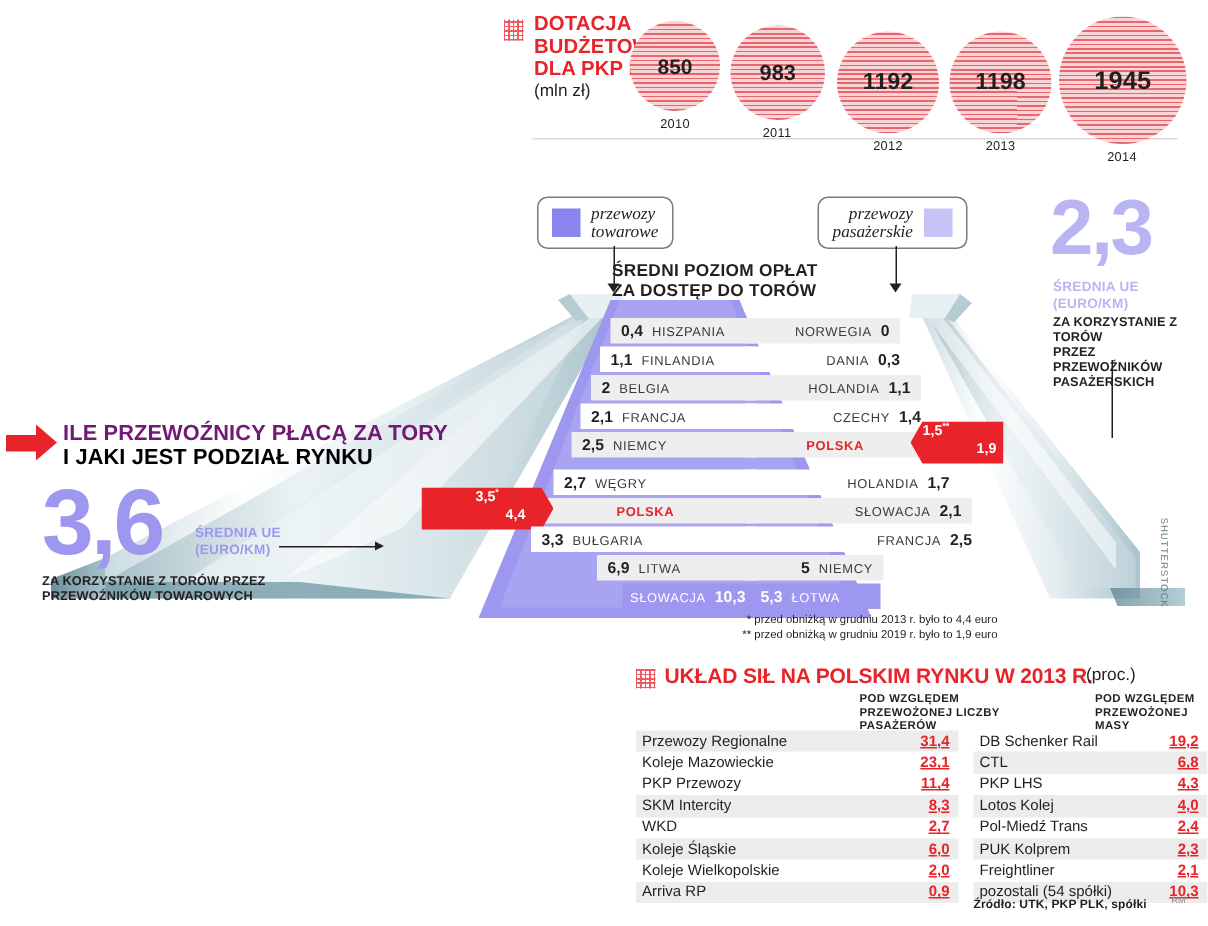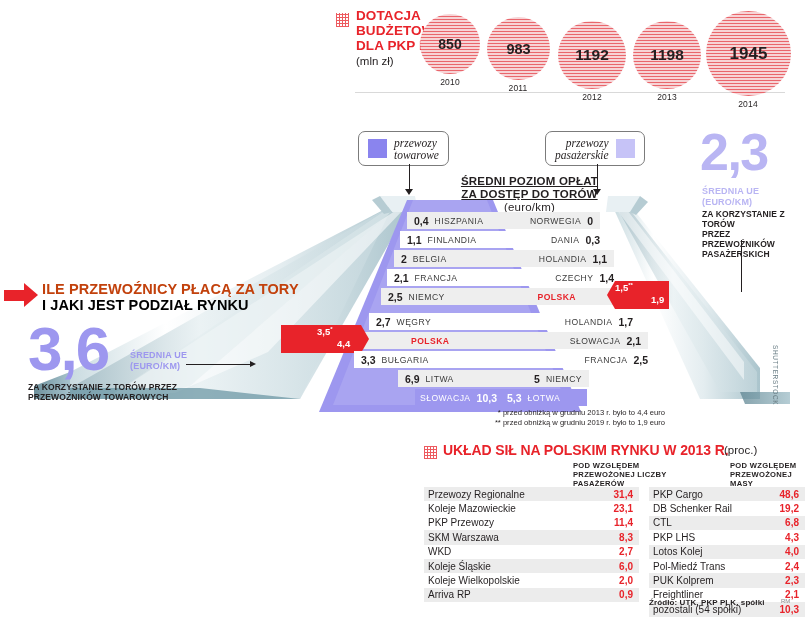--- a/index.html
+++ b/index.html
@@ -25,21 +25,21 @@
      background-color:#f4c6c9;
      display:flex;align-items:center;justify-content:center;}
   .circle span{font-weight:bold;color:#231f20;}
   .cyear{position:absolute;font-size:8.5px;color:#231f20;text-align:center;letter-spacing:.2px;}
 
   
   #left-arrow{left:4px;top:283px;width:0;height:0;}
   #left-arrow .bar{position:absolute;left:0;top:7px;width:22px;height:11px;background:#e8232a;}
   #left-arrow .tip{position:absolute;left:20px;top:0;width:0;height:0;
      border-top:12.5px solid transparent;border-bottom:12.5px solid transparent;border-left:14px solid #e8232a;}
-  #head-1{left:42px;top:281px;color:#c2410c;font-weight:bold;font-size:14.5px;letter-spacing:.1px;}
+  #head-1{left:42px;top:281px;color:#701a75;font-weight:bold;font-size:14.5px;letter-spacing:.1px;}
   #head-2{left:42px;top:297px;color:#000000;font-weight:bold;font-size:14.5px;letter-spacing:.1px;}
 
   #big-left{left:28px;top:318px;color:#9d97ef;font-weight:bold;font-size:62px;line-height:62px;letter-spacing:-2px;}
   #big-left-lab{left:130px;top:350px;color:#9d97ef;font-weight:bold;font-size:9px;line-height:10.5px;letter-spacing:.2px;}
   #big-left-sub{left:28px;top:382px;color:#231f20;font-weight:bold;font-size:8.5px;line-height:10px;letter-spacing:.1px;}
   #left-leader{left:186px;top:364px;width:68px;height:1px;background:#231f20;}
   #left-leader-tip{left:250px;top:361px;width:0;height:0;
      border-top:3.5px solid transparent;border-bottom:3.5px solid transparent;border-left:6px solid #231f20;}
 
   
@@ -54,22 +54,22 @@
   .legend-box i{display:block;width:19px;height:19px;}
   .legend-box em{font-family:"Liberation Serif","DejaVu Serif",serif;font-style:italic;
       font-size:11.5px;line-height:12px;color:#231f20;}
   #legend-cargo{left:358px;top:131px;}
   #legend-pass{left:545px;top:131px;}
   .legend-stem{position:absolute;width:1px;background:#231f20;}
   .legend-tip{position:absolute;width:0;height:0;
      border-left:4px solid transparent;border-right:4px solid transparent;border-top:6px solid #231f20;}
 
   
-  #center-title{left:422px;top:175px;width:215px;text-align:center;
-     font-size:11.5px;line-height:13px;font-weight:bold;color:#231f20;letter-spacing:.2px;text-decoration:underline;}
+  #center-title{left:408px;top:175px;width:215px;text-align:left;
+     font-size:11.5px;line-height:13px;font-weight:bold;color:#231f20;letter-spacing:.2px;}
   #center-title .u{font-weight:normal;font-size:11.5px;}
 
   
   #track{position:absolute;left:295px;top:200px;width:310px;height:212px;}
   .trap{position:absolute;left:0;top:0;width:100%;height:100%;}
   .row{position:absolute;height:17px;display:flex;align-items:center;}
   .row .val{font-weight:bold;font-size:10.5px;color:#231f20;}
   .row .cty{font-size:8.6px;color:#3b3b3b;letter-spacing:.45px;}
   .row.left{justify-content:flex-start;padding-left:7px;gap:6px;}
   .row.right{justify-content:flex-end;padding-right:7px;gap:6px;}
@@ -97,21 +97,21 @@
   #hdr-left{left:573px;top:462px;width:120px;font-size:7.6px;font-weight:bold;line-height:8.8px;letter-spacing:.3px;color:#231f20;}
   #hdr-right{left:730px;top:462px;width:78px;font-size:7.6px;font-weight:bold;line-height:8.8px;letter-spacing:.3px;color:#231f20;}
 
   .tcol{position:absolute;top:487px;}
   #tcol-left{left:424px;width:215px;}
   #tcol-right{left:649px;width:156px;}
   .trow{position:relative;height:14.4px;display:flex;align-items:center;
       justify-content:space-between;padding:0 6px 0 4px;box-sizing:border-box;}
   .trow.gry{background:#ececec;}
   .trow .nm{font-size:10px;color:#231f20;}
-  .trow .vl{font-size:10px;font-weight:bold;color:#e8232a;}
+  .trow .vl{font-size:10px;font-weight:bold;color:#e8232a;text-decoration:underline;}
 
   #source{left:649px;top:598px;font-size:8px;font-weight:bold;color:#231f20;letter-spacing:.1px;}
   #credit{left:781px;top:598px;font-size:6px;color:#8a8a8a;}
   #shutter{left:779px;top:345px;font-size:6.5px;color:#6b7f86;letter-spacing:.6px;
      transform:rotate(90deg);transform-origin:left top;white-space:nowrap;}
 </style>
 </head>
 <body>
 
 <div class="abs" id="top-divider"></div>
@@ -379,21 +379,21 @@
     </div>
   <div class="trow">
       <span class="nm">Koleje Mazowieckie</span>
       <span class="vl">23,1</span>
     </div>
   <div class="trow">
       <span class="nm">PKP Przewozy</span>
       <span class="vl">11,4</span>
     </div>
   <div class="trow gry">
-      <span class="nm">SKM Warszawa</span>
+      <span class="nm">SKM Intercity</span>
       <span class="vl">8,3</span>
     </div>
   <div class="trow">
       <span class="nm">WKD</span>
       <span class="vl">2,7</span>
     </div>
   <div class="trow gry">
       <span class="nm">Koleje Śląskie</span>
       <span class="vl">6,0</span>
     </div>
@@ -403,24 +403,20 @@
     </div>
   <div class="trow gry">
       <span class="nm">Arriva RP</span>
       <span class="vl">0,9</span>
     </div>
   <div class="trow"></div>
 
 </div>
 
 <div class="tcol" id="tcol-right">
-  <div class="trow gry">
-      <span class="nm">PKP Cargo</span>
-      <span class="vl">48,6</span>
-    </div>
   <div class="trow">
       <span class="nm">DB Schenker Rail</span>
       <span class="vl">19,2</span>
     </div>
   <div class="trow gry">
       <span class="nm">CTL</span>
       <span class="vl">6,8</span>
     </div>
   <div class="trow">
       <span class="nm">PKP LHS</span>

